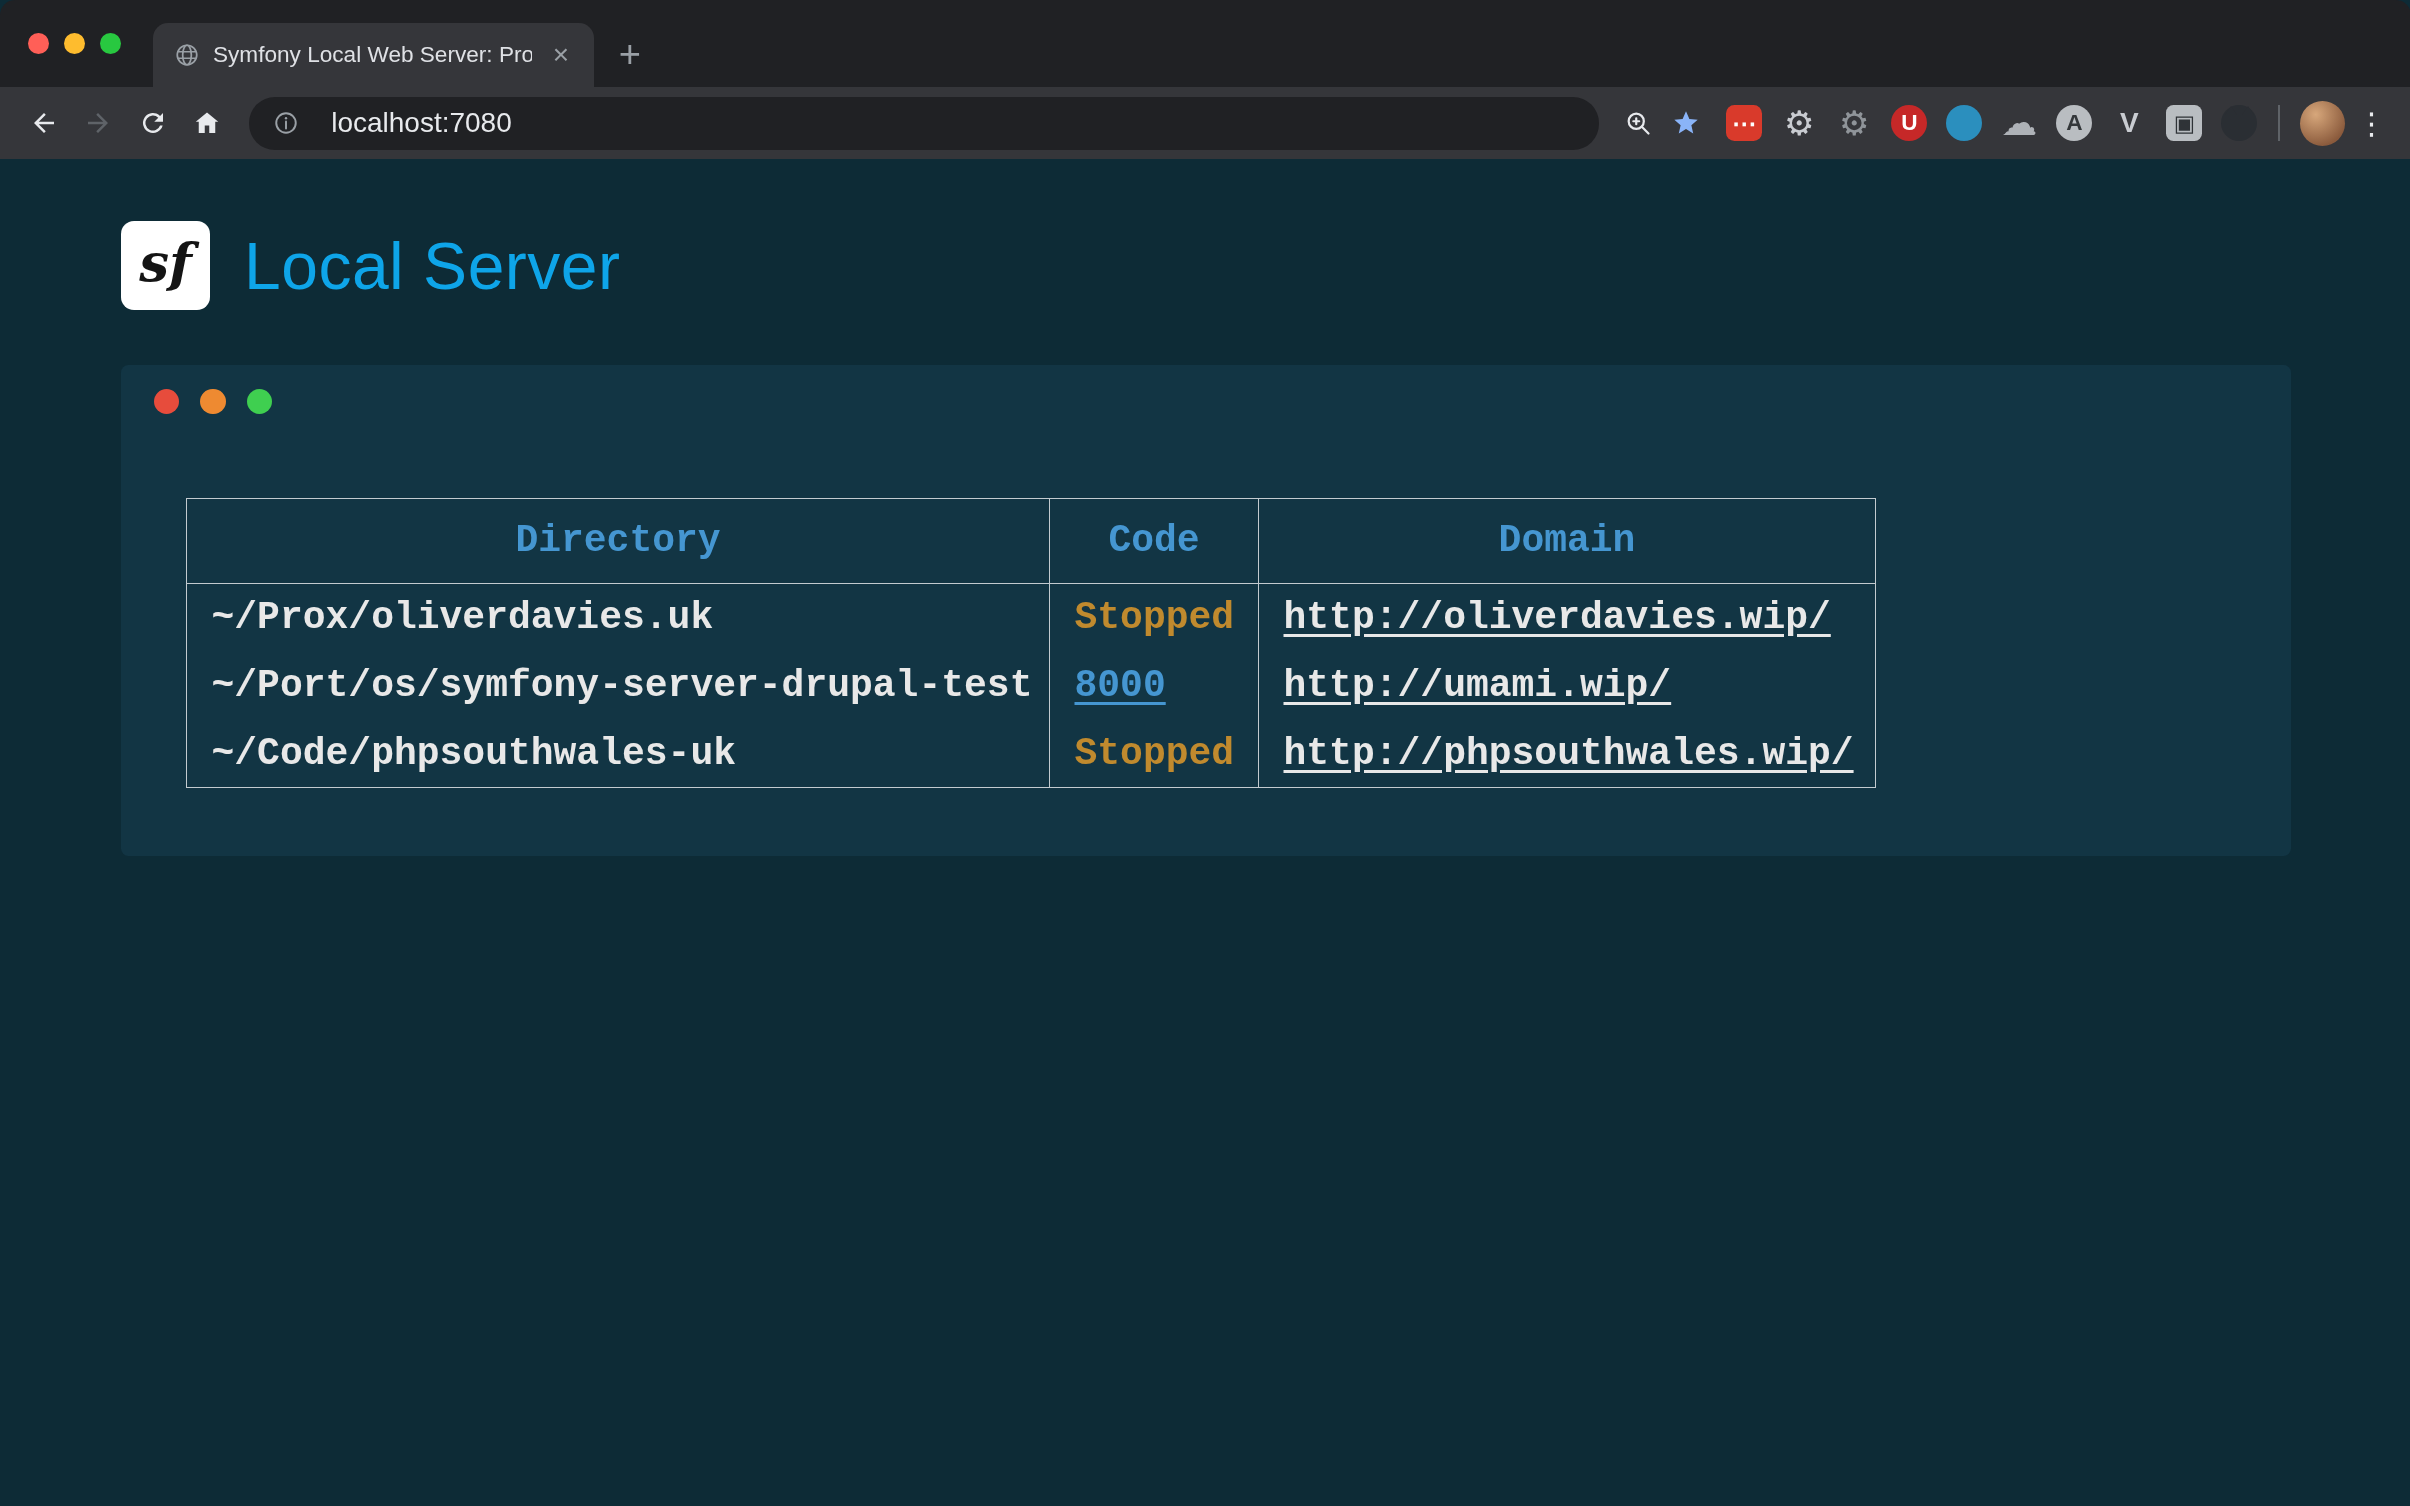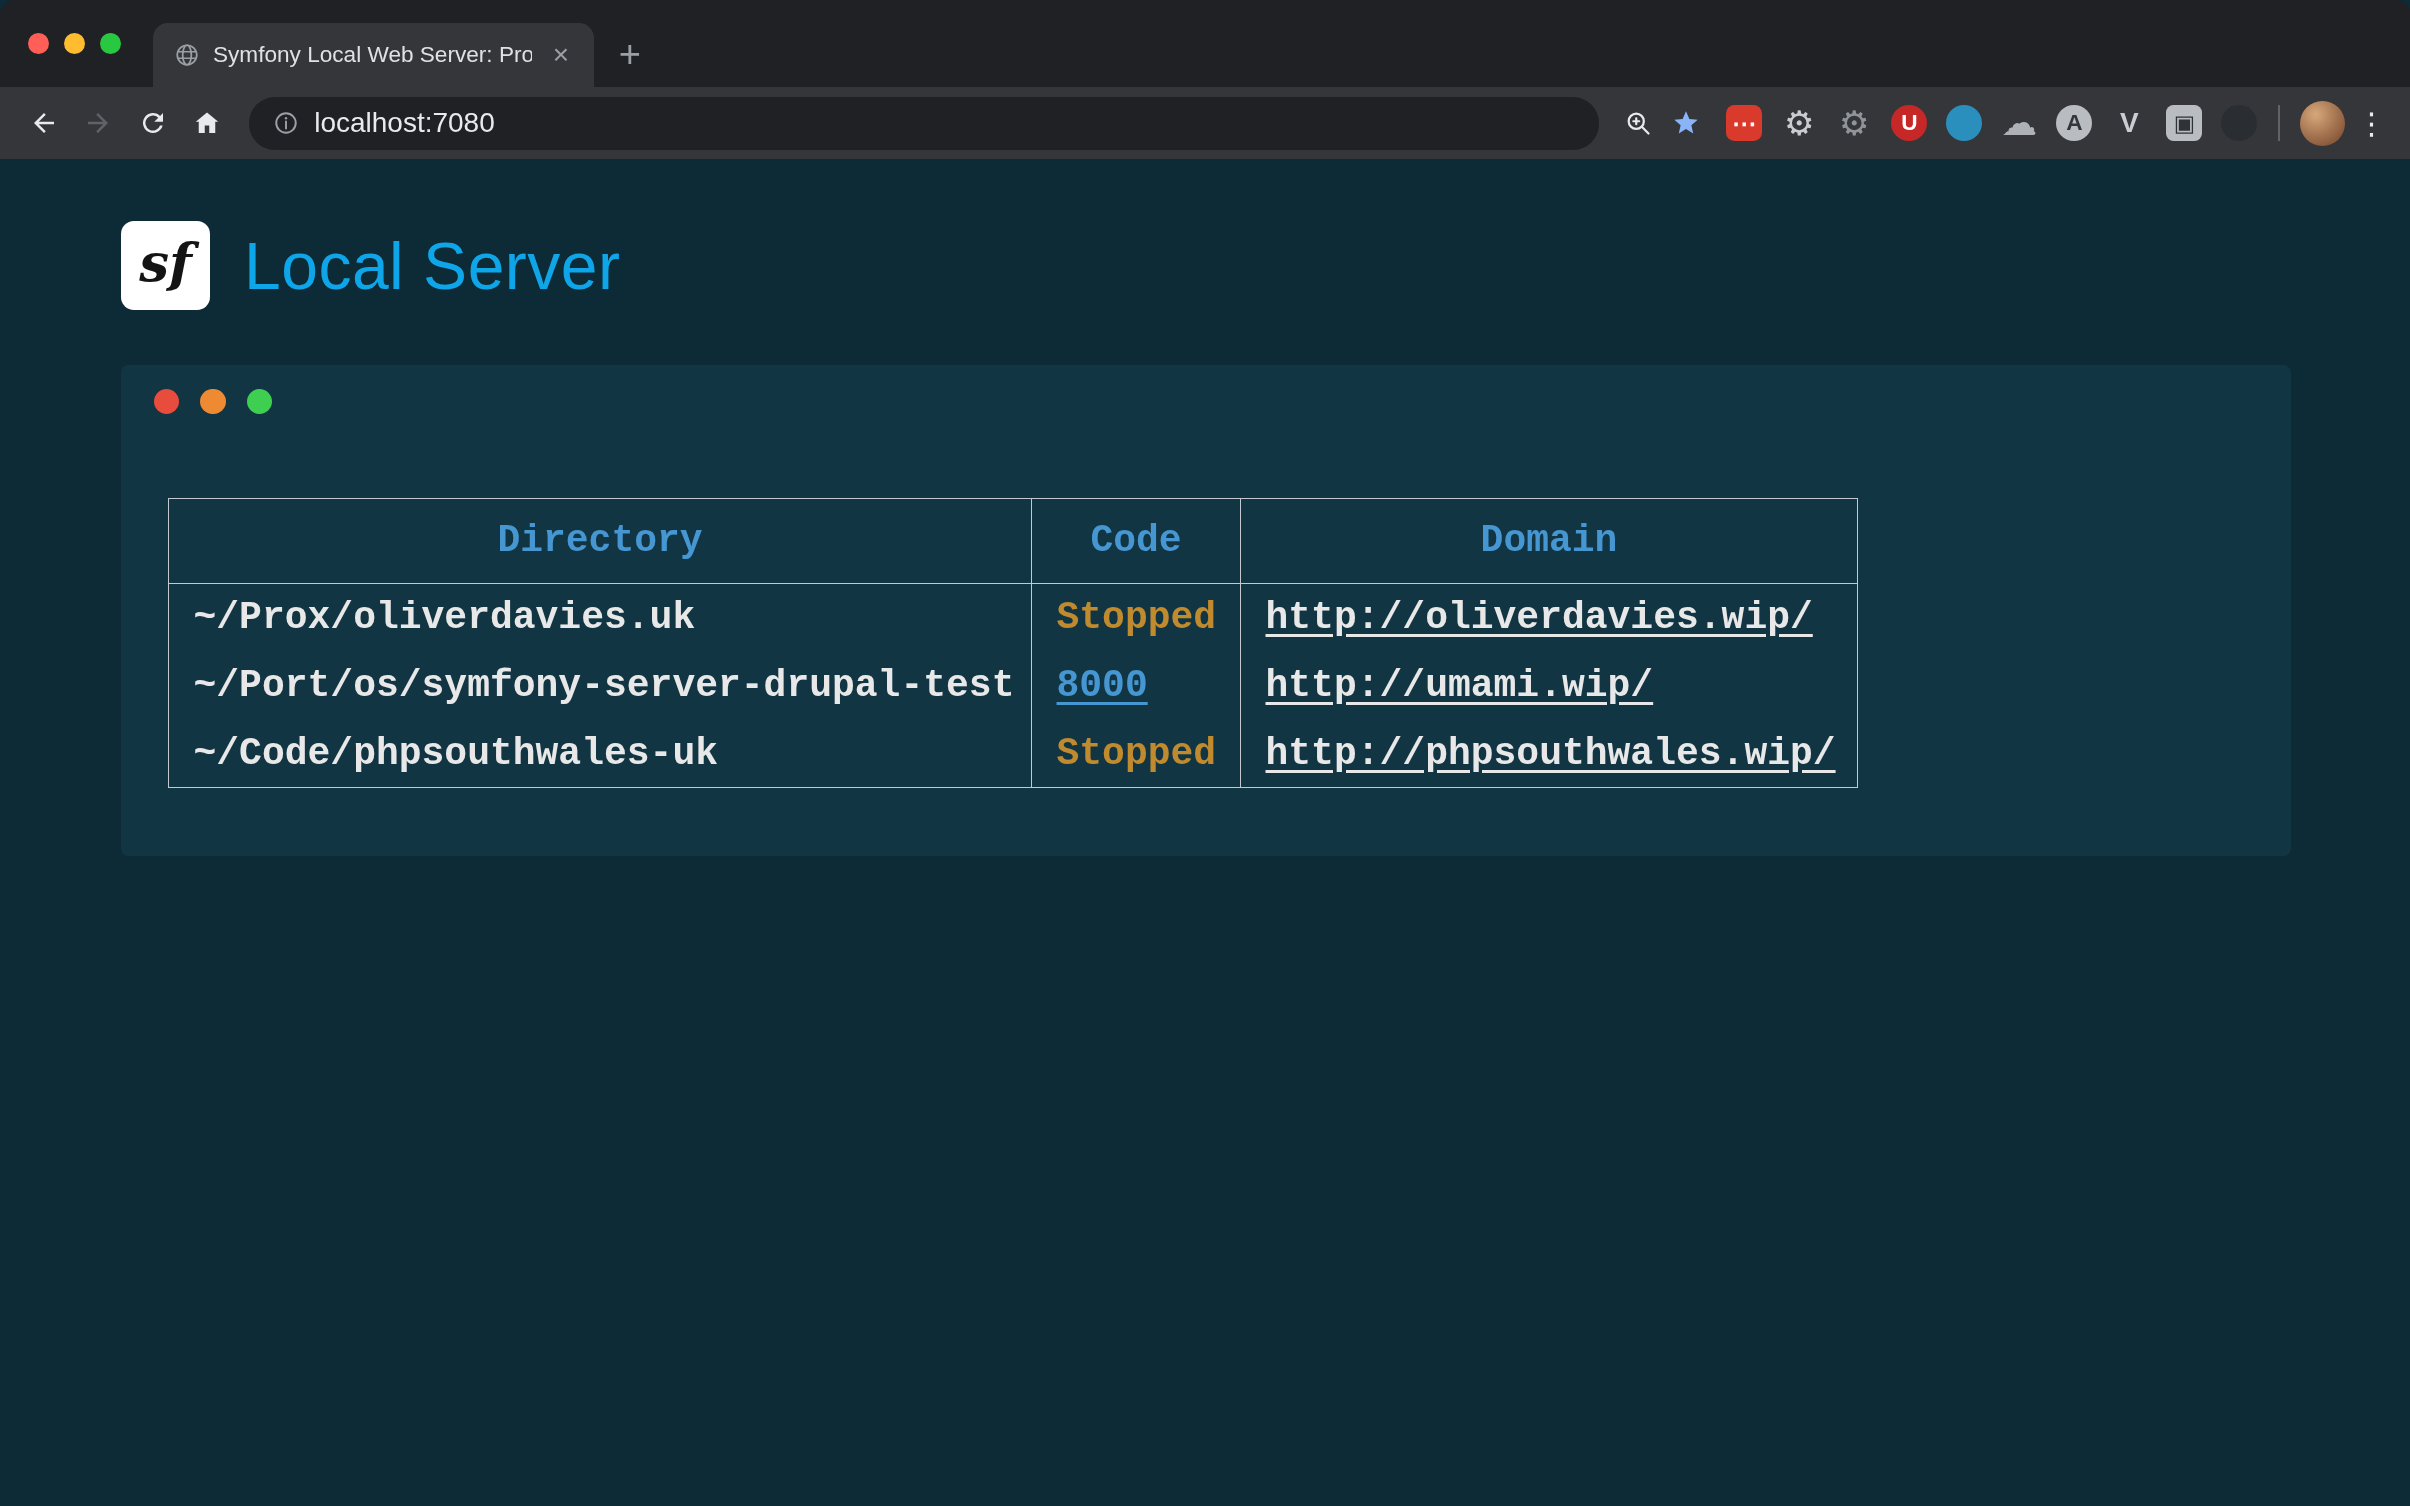--- a/index.html
+++ b/index.html
@@ -78,21 +78,21 @@
   }
   .navbtn svg { width:30px; height:30px; }
 
   .addressbar {
     flex:1;
     height:53px;
     background:#202124;
     border-radius:26px;
     display:flex; align-items:center;
     padding:0 24.5px;
-    gap:15px;
+    gap:32px;
     margin:0 11.3px;
     min-width:0;
   }
   .url {
     color:#e8eaed;
     font-size:28px;
     white-space:nowrap;
     overflow:hidden;
   }
 
@@ -182,21 +182,21 @@
     border-radius:7.5px;
     padding:23.5px 0 68px 33px;
   }
   .panel-dots { display:flex; gap:21px; }
   .pdot { width:25.4px; height:25.4px; border-radius:50%; }
   .pdot-red { background:#e74c3c; }
   .pdot-orange { background:#ee8a31; }
   .pdot-green { background:#3fcf50; }
 
   table.servers {
-    margin:84px 0 0 14px;
+    margin:84px 0 0 32px;
     width:1688px;
     border-collapse:collapse;
     table-layout:fixed;
     font-family:"Liberation Mono", monospace;
     font-weight:bold;
     font-size:38px;
     color:#e8e8e8;
     border:1.9px solid #c3cbd0;
   }
   table.servers th {

